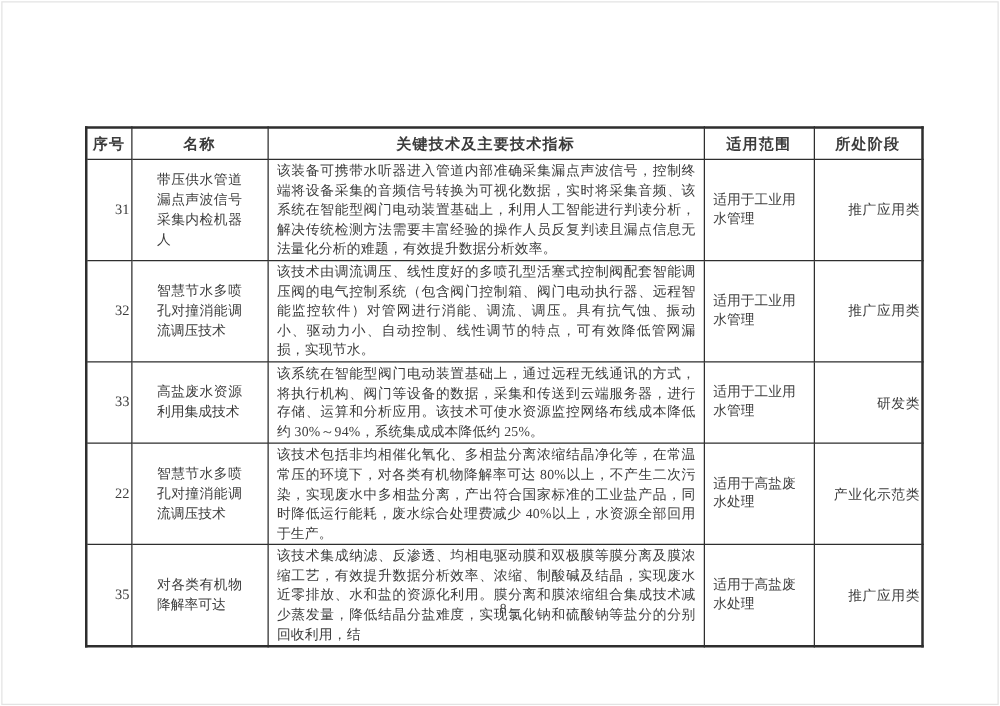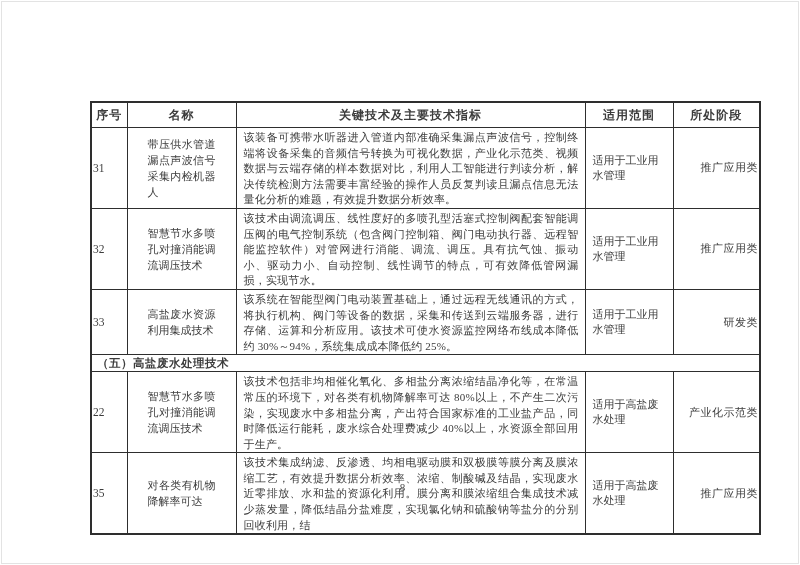--- a/index.html
+++ b/index.html
@@ -9,37 +9,36 @@
     font-family:"Liberation Serif","DejaVu Serif",serif;
     -webkit-font-smoothing:antialiased;
   }
   .scan-frame{
     position:absolute;inset:1px;border:1px solid #e3e3e3;pointer-events:none;
   }
   table.doc-table{
     position:absolute;left:68px;top:101px;width:669px;
     border-collapse:collapse;table-layout:fixed;
     border:2px solid #2e2e2e;
-    margin-left:22px;
   }
   .doc-table th,.doc-table td{
     border:1px solid #2e2e2e;overflow:hidden;
   }
   .doc-table th{
     height:24px;font-size:12px;font-weight:bold;text-align:center;
     letter-spacing:1px;padding:0;
   }
   tr.r-31{height:80px;}
   tr.r-32{height:65px;}
   tr.r-33{height:63px;}
   tr.r-sec{height:17px;}
   tr.r-34{height:63px;}
   tr.r-35{height:59px;}
   td.no-cell{
-    text-align:left;vertical-align:middle;font-size:11.5px;
+    text-align:right;vertical-align:middle;font-size:11.5px;
   }
   td.name-cell{
     font-size:11px;line-height:16px;padding:0 20px;
     text-align:justify;text-justify:inter-character;vertical-align:middle;
   }
   td.desc-cell{
     font-size:11px;line-height:15.6px;padding:2px 6px 0 7px;
     text-align:justify;text-justify:inter-character;vertical-align:top;
     letter-spacing:0.2px;
   }
@@ -77,44 +76,41 @@
     <th>序号</th>
     <th>名称</th>
     <th>关键技术及主要技术指标</th>
     <th>适用范围</th>
     <th>所处阶段</th>
   </tr>
 
   <tr class="r-31">
     <td class="no-cell">31</td>
     <td class="name-cell">带压供水管道漏点声波信号采集内检机器人</td>
-    <td class="desc-cell">该装备可携带水听器进入管道内部准确采集漏点声波信号，控制终端将设备采集的音频信号转换为可视化数据，产业化示范类、视频数据与云端存储的样本数据对比，利用人工智能进行判读分析，解决传统检测方法需要丰富经验的操作人员反复判读且漏点信息无法量化分析的难题，有效提升数据分析效率。</td>
+    <td class="desc-cell">该装备可携带水听器进入管道内部准确采集漏点声波信号，控制终端将设备采集的音频信号转换为可视化数据，实时将采集音频、该系统在智能型阀门电动装置基础上，利用人工智能进行判读分析，解决传统检测方法需要丰富经验的操作人员反复判读且漏点信息无法量化分析的难题，有效提升数据分析效率。</td>
     <td class="scope-cell">适用于工业用水管理</td>
     <td class="stage-cell">推广应用类</td>
   </tr>
 
   <tr class="r-32">
     <td class="no-cell">32</td>
     <td class="name-cell">智慧节水多喷孔对撞消能调流调压技术</td>
     <td class="desc-cell">该技术由调流调压、线性度好的多喷孔型活塞式控制阀配套智能调压阀的电气控制系统（包含阀门控制箱、阀门电动执行器、远程智能监控软件）对管网进行消能、调流、调压。具有抗气蚀、振动小、驱动力小、自动控制、线性调节的特点，可有效降低管网漏损，实现节水。</td>
     <td class="scope-cell">适用于工业用水管理</td>
     <td class="stage-cell">推广应用类</td>
   </tr>
 
   <tr class="r-33">
     <td class="no-cell">33</td>
     <td class="name-cell">高盐废水资源利用集成技术</td>
     <td class="desc-cell">该系统在智能型阀门电动装置基础上，通过远程无线通讯的方式，将执行机构、阀门等设备的数据，采集和传送到云端服务器，进行存储、运算和分析应用。该技术可使水资源监控网络布线成本降低约 30%～94%，系统集成成本降低约 25%。</td>
     <td class="scope-cell">适用于工业用水管理</td>
     <td class="stage-cell">研发类</td>
   </tr>
 
-  <tr class="r-sec">
-    <td colspan="5">（五）高盐废水处理技术</td>
-  </tr>
 
   <tr class="r-34">
     <td class="no-cell">22</td>
     <td class="name-cell">智慧节水多喷孔对撞消能调流调压技术</td>
     <td class="desc-cell">该技术包括非均相催化氧化、多相盐分离浓缩结晶净化等，在常温常压的环境下，对各类有机物降解率可达 80%以上，不产生二次污染，实现废水中多相盐分离，产出符合国家标准的工业盐产品，同时降低运行能耗，废水综合处理费减少 40%以上，水资源全部回用于生产。</td>
     <td class="scope-cell">适用于高盐废水处理</td>
     <td class="stage-cell">产业化示范类</td>
   </tr>
 
   <tr class="r-35">

